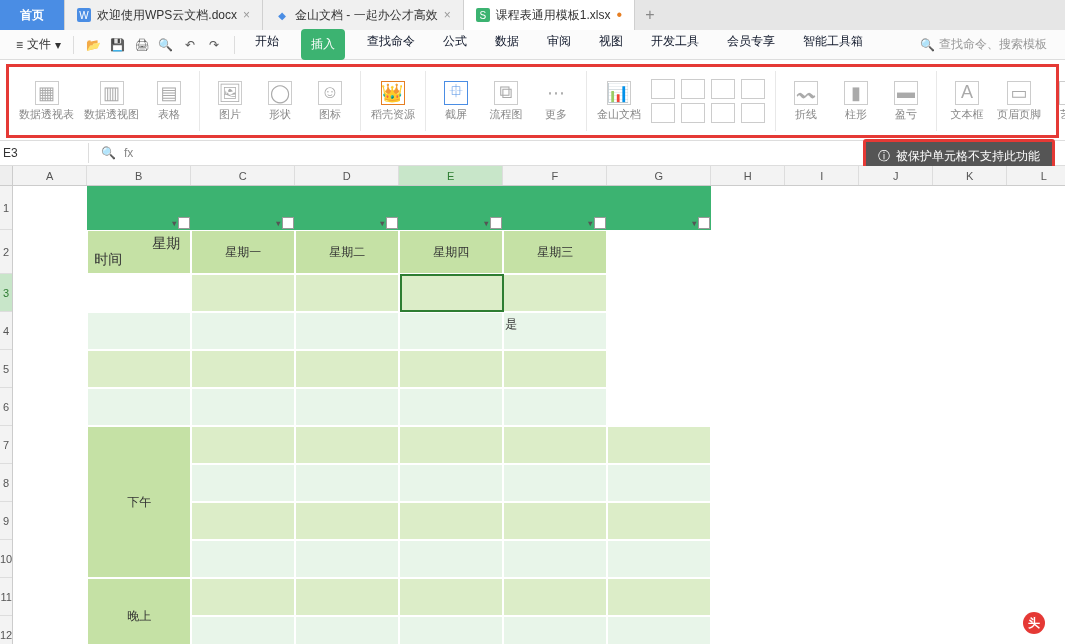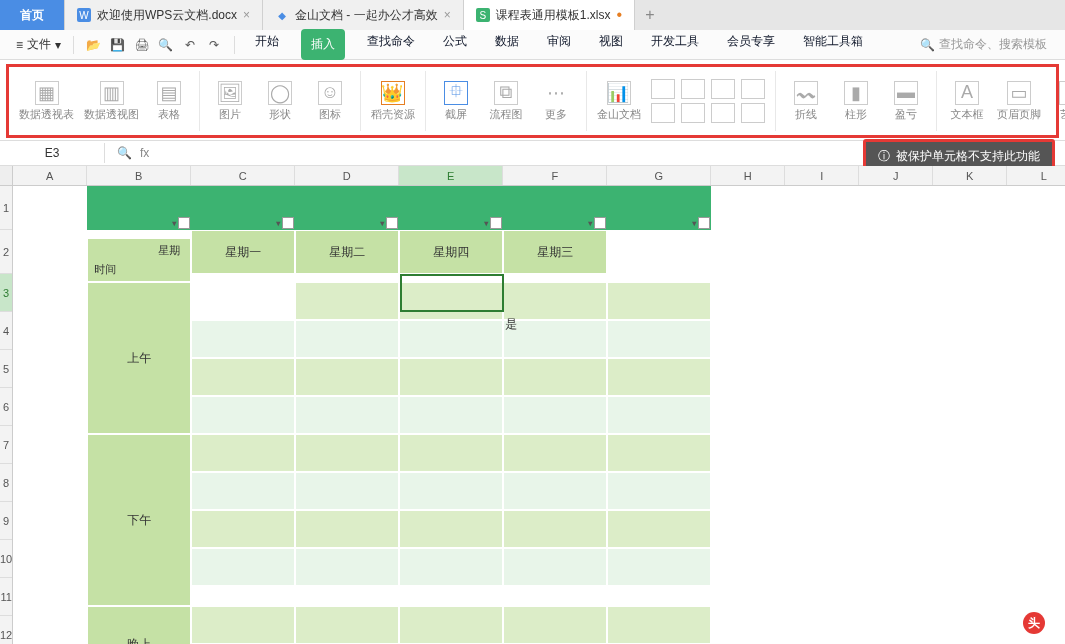--- a/index.html
+++ b/index.html
@@ -34,21 +34,21 @@
     .ribbon-btn { display: flex; flex-direction: column; align-items: center; gap: 2px; color: #888; cursor: pointer; min-width: 40px; }
     .ribbon-btn-icon { width: 24px; height: 24px; display: flex; align-items: center; justify-content: center; font-size: 18px; color: #aaa; border: 1px solid #ccc; }
     .ribbon-btn-icon.noborder { border: none; }
     .ribbon-btn-label { font-size: 11px; white-space: nowrap; }
     .ribbon-btn.orange .ribbon-btn-icon { color: #e67e22; border-color: #e67e22; }
     .ribbon-btn.blue .ribbon-btn-icon { color: #4a8de4; border-color: #4a8de4; }
     .ribbon-small-row { display: flex; gap: 6px; }
     .ribbon-small { width: 24px; height: 20px; border: 1px solid #ccc; }
     
     .formula-bar { display: flex; align-items: center; height: 26px; border-top: 1px solid #ddd; border-bottom: 1px solid #ddd; background: #fff; position: relative; }
-    .name-box { width: 105px; text-align: center; border-right: 1px solid #ddd; padding: 3px; color: #333; }
+    .name-box { width: 89px; text-align: left; border-right: 1px solid #ddd; padding: 3px; color: #333; }
     .fx-area { display: flex; align-items: center; gap: 8px; padding: 0 12px; color: #888; }
     .tooltip-box { position: absolute; right: 10px; top: -2px; background: #555; color: #fff; padding: 6px 12px; border-radius: 3px; display: flex; align-items: center; gap: 6px; border: 3px solid #e53935; font-size: 12px; }
     
     .sheet-area { display: flex; height: calc(644px - 30px - 30px - 76px - 26px); overflow: hidden; }
     .row-headers { width: 30px; background: #f3f3f3; border-right: 1px solid #ccc; }
     .corner { height: 20px; border-bottom: 1px solid #ccc; background: #eee; }
     .row-hdr { height: 38px; display: flex; align-items: center; justify-content: center; border-bottom: 1px solid #ddd; color: #555; font-size: 11px; }
     .row-hdr.r1 { height: 44px; }
     .row-hdr.r2 { height: 44px; }
     .row-hdr.sel { background: #c8e6c9; color: #2e7d32; }
@@ -67,21 +67,21 @@
     .filter-row { position: absolute; bottom: 0; left: 0; right: 0; display: flex; }
     .filter-cell { width: 104px; height: 14px; position: relative; }
     .filter-btn { position: absolute; right: 1px; bottom: 1px; width: 12px; height: 12px; background: #fff; border: 1px solid #999; font-size: 8px; display: flex; align-items: center; justify-content: center; color: #555; }
     
     .tt-row { display: flex; }
     .tt-cell { width: 104px; height: 38px; border: 1px solid #fff; background: #dcedc8; display: flex; align-items: center; justify-content: center; color: #333; }
     .tt-row.header .tt-cell { background: #c5e1a5; height: 44px; }
     .tt-cell.timecol { background: #c5e1a5; }
     .tt-row.alt .tt-cell { background: #e8f5e9; }
     .tt-cell.white { background: #fff !important; }
-    .tt-cell.corner-label { font-size: 11px; position: relative; margin-top: 8px; }
+    .tt-cell.corner-label { font-size: 14px; position: relative; }
     .tt-cell.corner-label .lbl-top { position: absolute; top: 4px; right: 10px; }
     .tt-cell.corner-label .lbl-bot { position: absolute; bottom: 4px; left: 6px; }
     
     .selected-cell { position: absolute; border: 2px solid #2e7d32; pointer-events: none; }
     .shi-text { position: absolute; font-size: 12px; color: #333; }
     
     .watermark { position: absolute; right: 20px; bottom: 10px; font-size: 18px; color: #333; font-weight: bold; display: flex; align-items: center; gap: 4px; }
     .watermark .avatar { width: 22px; height: 22px; background: #e53935; color: #fff; border-radius: 50%; font-size: 12px; display: flex; align-items: center; justify-content: center; }
   </style>
 </head>
@@ -314,21 +314,20 @@
             <span class="lbl-top">星期</span>
             <span class="lbl-bot">时间</span>
           </div>
           <div class="tt-cell">星期一</div>
           <div class="tt-cell">星期二</div>
           <div class="tt-cell">星期四</div>
           <div class="tt-cell">星期三</div>
         </div>
 
         <div class="tt-row">
-          <div class="tt-cell timecol" style="height:152px">上午</div>
           <div style="display:flex;flex-direction:column">
             <div style="display:flex">
                 <div class="tt-cell white"></div>
                 <div class="tt-cell"></div>
                 <div class="tt-cell"></div>
                 <div class="tt-cell"></div>
                 <div class="tt-cell"></div>
               </div>
             <div class="tt-row alt" style="display:flex">
                 <div class="tt-cell"></div>
@@ -348,21 +347,21 @@
                 <div class="tt-cell"></div>
                 <div class="tt-cell"></div>
                 <div class="tt-cell"></div>
                 <div class="tt-cell"></div>
                 <div class="tt-cell"></div>
               </div>
           </div>
         </div>
 
         <div class="tt-row">
-          <div class="tt-cell timecol" style="height:172px">下午</div>
+          <div class="tt-cell timecol" style="height:152px">下午</div>
           <div style="display:flex;flex-direction:column">
             <div style="display:flex">
                 <div class="tt-cell"></div>
                 <div class="tt-cell"></div>
                 <div class="tt-cell"></div>
                 <div class="tt-cell"></div>
                 <div class="tt-cell"></div>
               </div>
             <div class="tt-row alt" style="display:flex">
                 <div class="tt-cell"></div>

